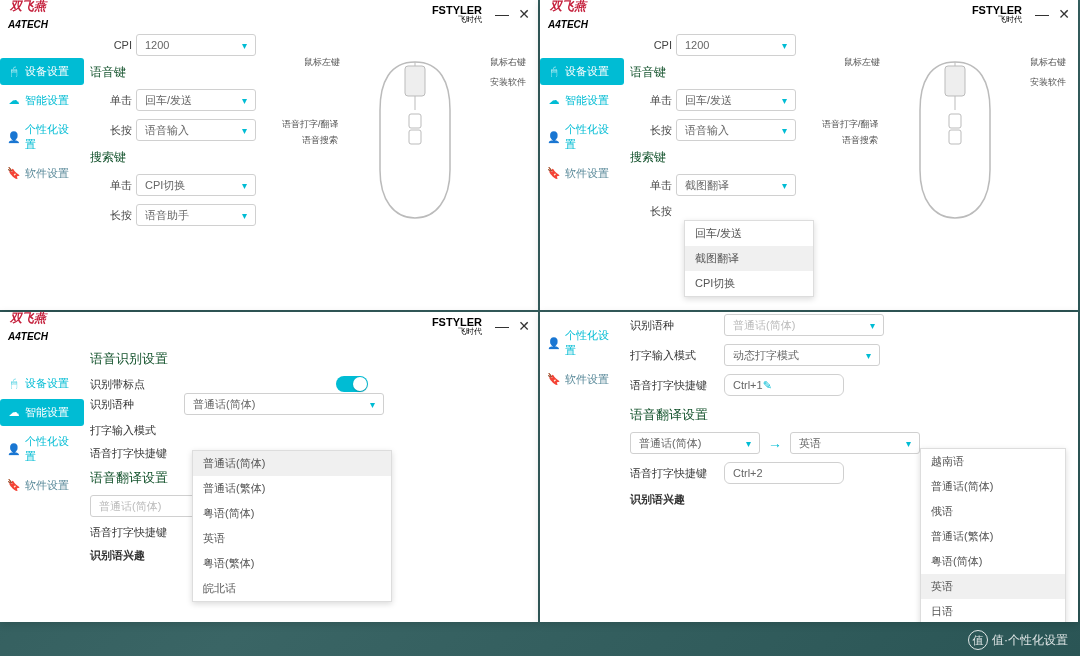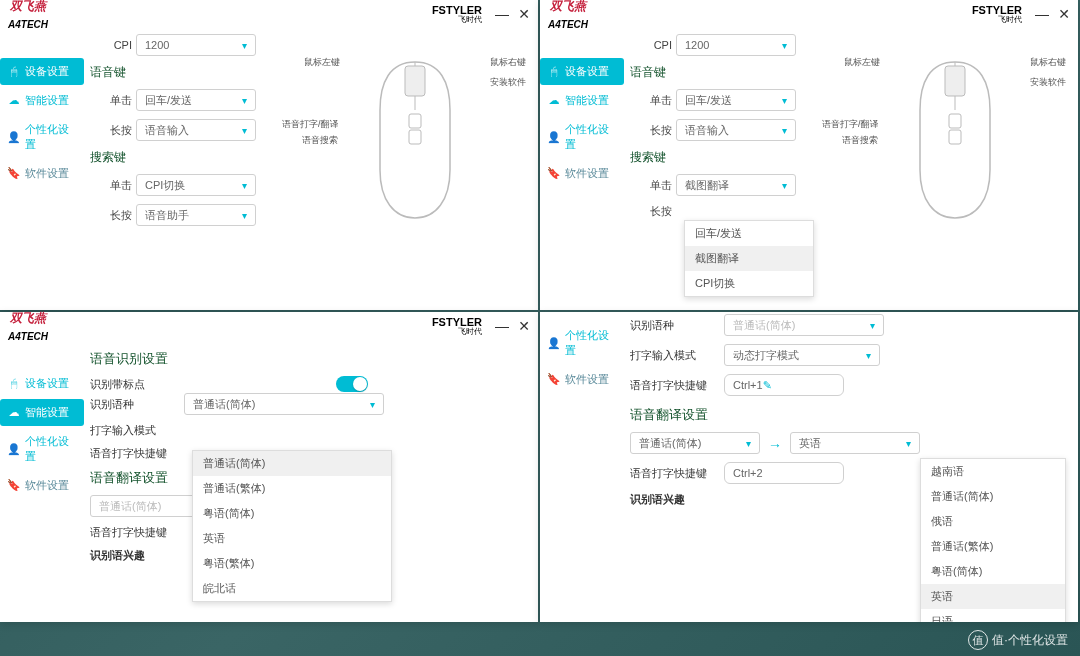--- a/index.html
+++ b/index.html
@@ -373,21 +373,21 @@
             <span class="dd-caret">▾</span>
           </div>
       </div>
       <div class="row">
           <span style="width:90px">语音打字快捷键</span>
           <div class="input-box" style="width:120px">
             <span>Ctrl+2</span>
           </div>
         </div>
       <div style="font-size:11px;font-weight:bold;margin-top:4px">识别语兴趣</div>
-      <div class="dd-menu" style="left:296px;top:146px;width:146px;max-height:180px;overflow:hidden">
+      <div class="dd-menu" style="left:296px;top:136px;width:146px;max-height:180px;overflow:hidden">
         <div class="dd-opt">越南语</div>
         <div class="dd-opt">普通话(简体)</div>
         <div class="dd-opt">俄语</div>
         <div class="dd-opt">普通话(繁体)</div>
         <div class="dd-opt">粤语(简体)</div>
         <div class="dd-opt sel">英语</div>
         <div class="dd-opt">日语</div>
         <div class="dd-opt">韩语</div>
 
       </div>

